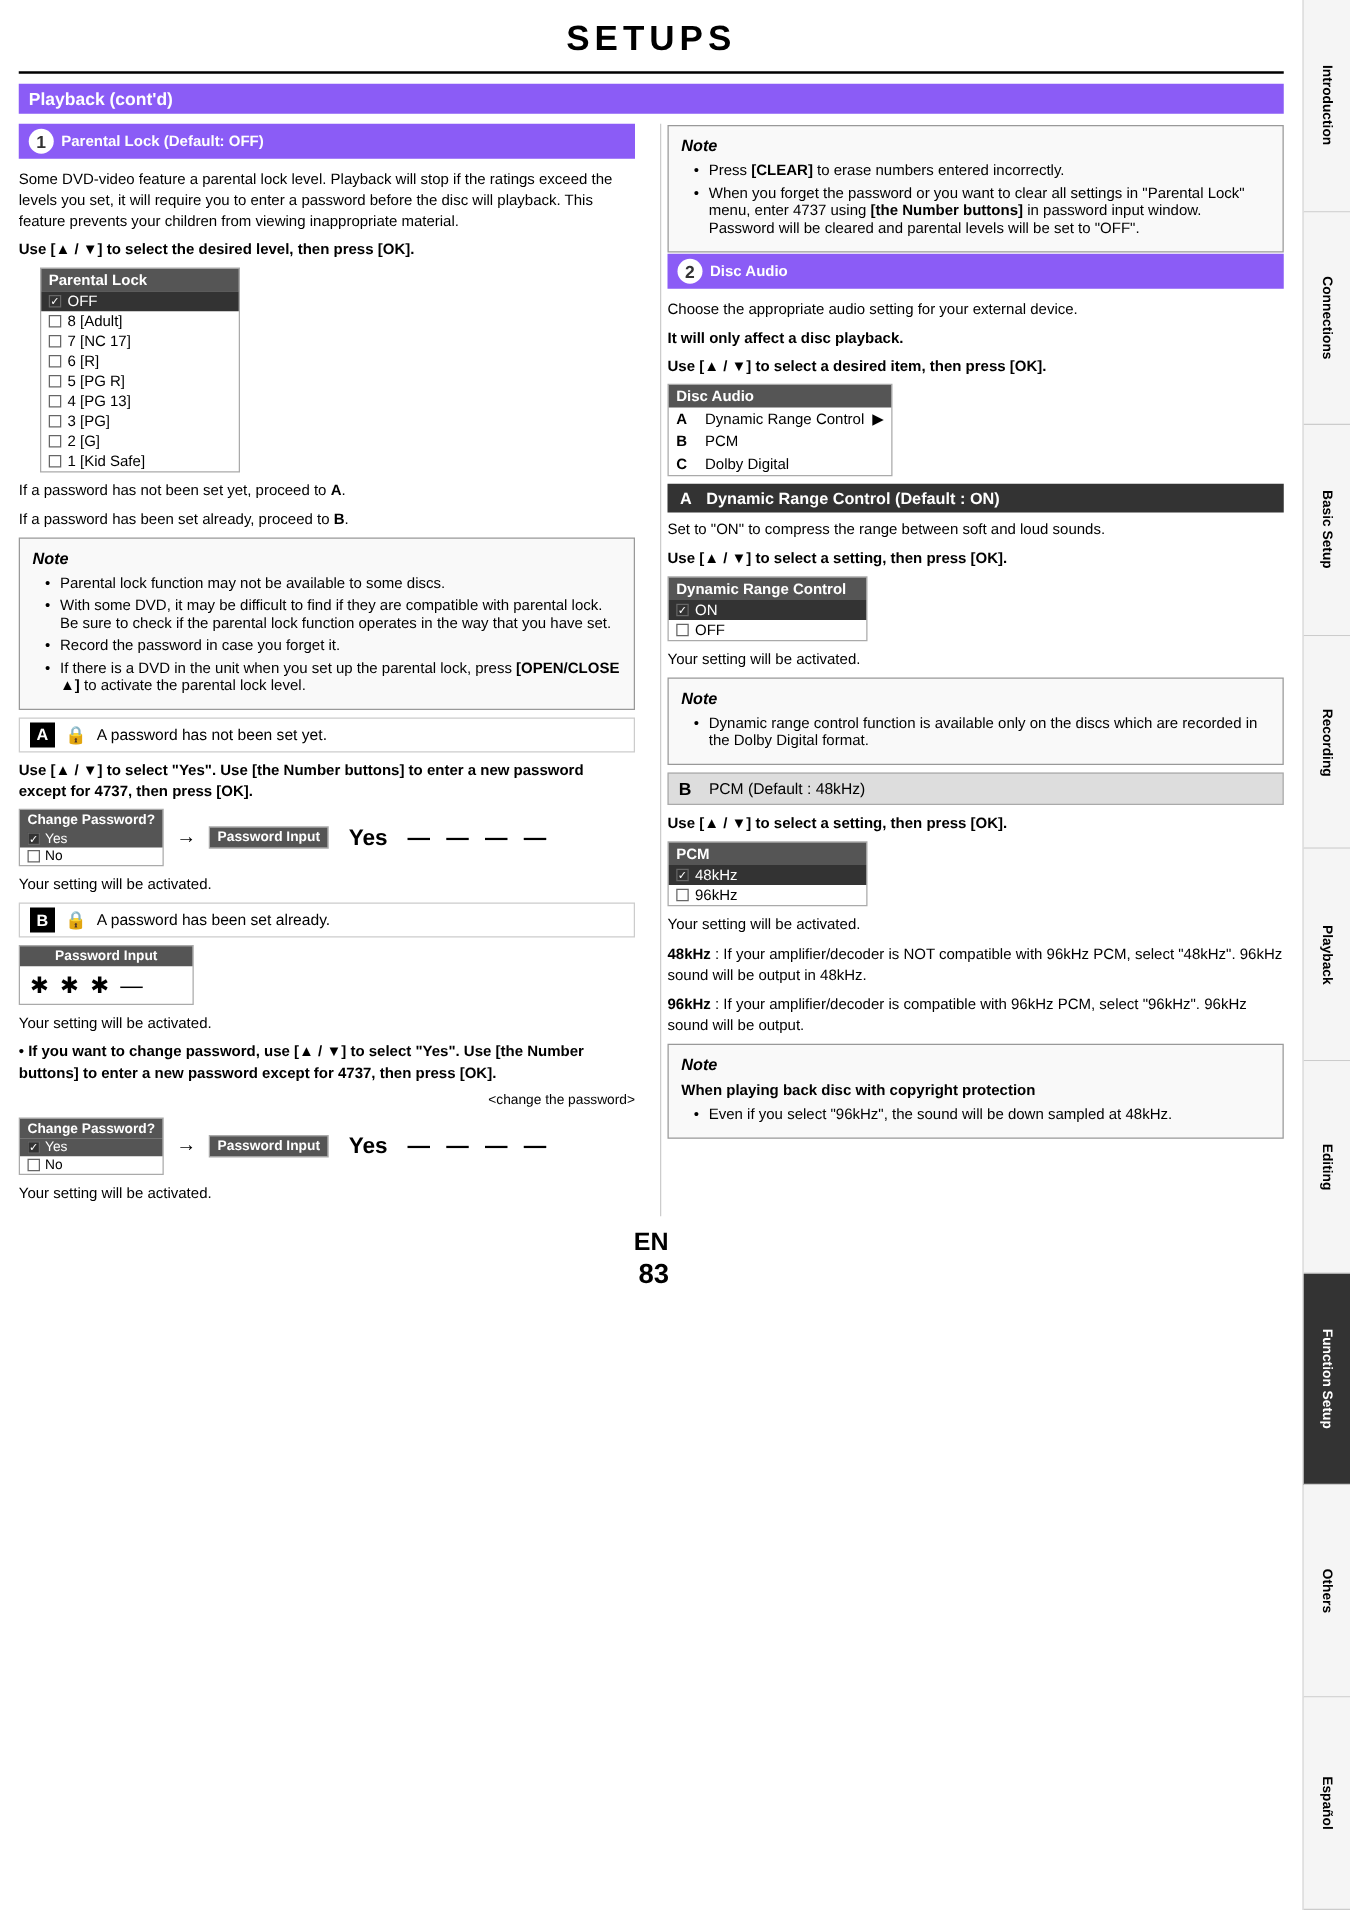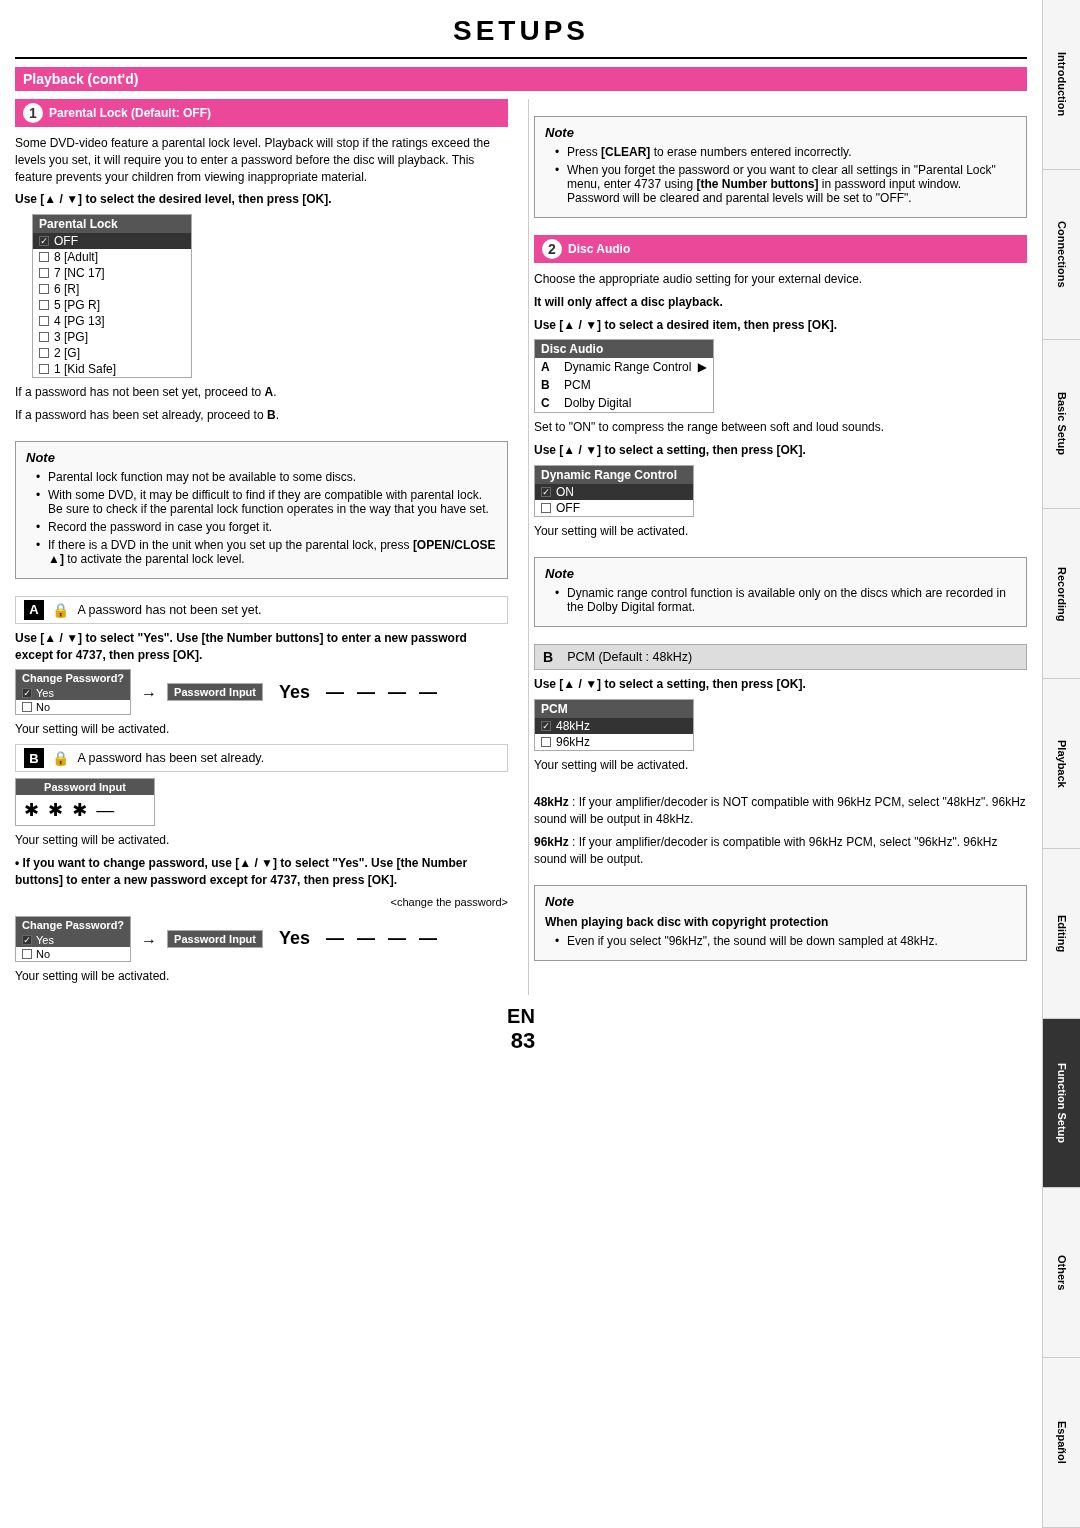--- a/index.html
+++ b/index.html
@@ -53,21 +53,21 @@
     h1.page-title {
       text-align: center;
       font-size: 28px;
       font-weight: bold;
       letter-spacing: 4px;
       margin-bottom: 10px;
       margin-top: 5px;
     }
 
     .section-header {
-      background: #ec4899;
+      background: #8b5cf6;
       color: #fff;
       font-weight: bold;
       font-size: 14px;
       padding: 4px 8px;
       margin-bottom: 8px;
       display: flex;
       align-items: center;
       gap: 6px;
     }
 
@@ -101,21 +101,21 @@
       border-left: 1px solid #ccc;
     }
 
     p { margin-bottom: 6px; line-height: 1.4; }
 
     .bold { font-weight: bold; }
 
     .note-box {
       border: 1px solid #999;
       padding: 8px 10px;
-      margin: 17px 0;
+      margin: 1px 0;
       background: #f9f9f9;
       font-size: 12px;
     }
 
     .note-box .note-title {
       font-weight: bold;
       font-style: italic;
       margin-bottom: 5px;
       font-size: 13px;
     }
@@ -598,20 +598,24 @@
             <div class="table-row">
               <span class="label-col">B</span>
               <span>PCM</span>
             </div>
             <div class="table-row">
               <span class="label-col">C</span>
               <span>Dolby Digital</span>
             </div>
           </div>
 
+          <div class="default-banner">
+            <span style="font-weight:bold;margin-right:8px;">A</span>
+            <span>Dynamic Range Control (Default : ON)</span>
+          </div>
 
           <p style="font-size:12px; margin:5px 0;">Set to "ON" to compress the range between soft and loud sounds.</p>
 
           <p class="instruction-line">Use [▲ / ▼] to select a setting, then press [OK].</p>
 
           <div class="dynamic-range-box">
             <div class="box-header">Dynamic Range Control</div>
             <div class="box-row selected">
               <div class="checkbox checked">✓</div>
               <span>ON</span>
@@ -645,21 +649,21 @@
               <span>48kHz</span>
             </div>
             <div class="box-row">
               <div class="checkbox"></div>
               <span>96kHz</span>
             </div>
           </div>
 
           <p style="font-size:12px;">Your setting will be activated.</p>
 
-          <p style="font-size:12px; margin-top:21px;">
+          <p style="font-size:12px; margin-top:8px;">
             <strong>48kHz</strong>
             <span>: If your amplifier/decoder is NOT compatible with 96kHz PCM, select "48kHz". 96kHz sound will be output in 48kHz.</span>
           </p>
           <p style="font-size:12px; margin-top:5px;">
             <strong>96kHz</strong>
             <span>: If your amplifier/decoder is compatible with 96kHz PCM, select "96kHz". 96kHz sound will be output.</span>
           </p>
 
           <div class="note-box">
             <div class="note-title"><em>Note</em></div>

